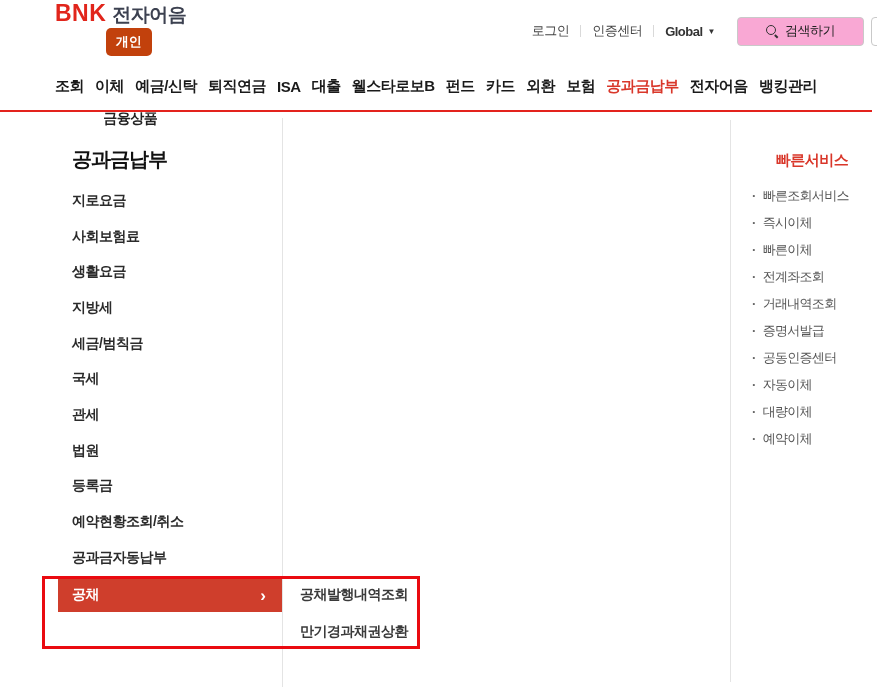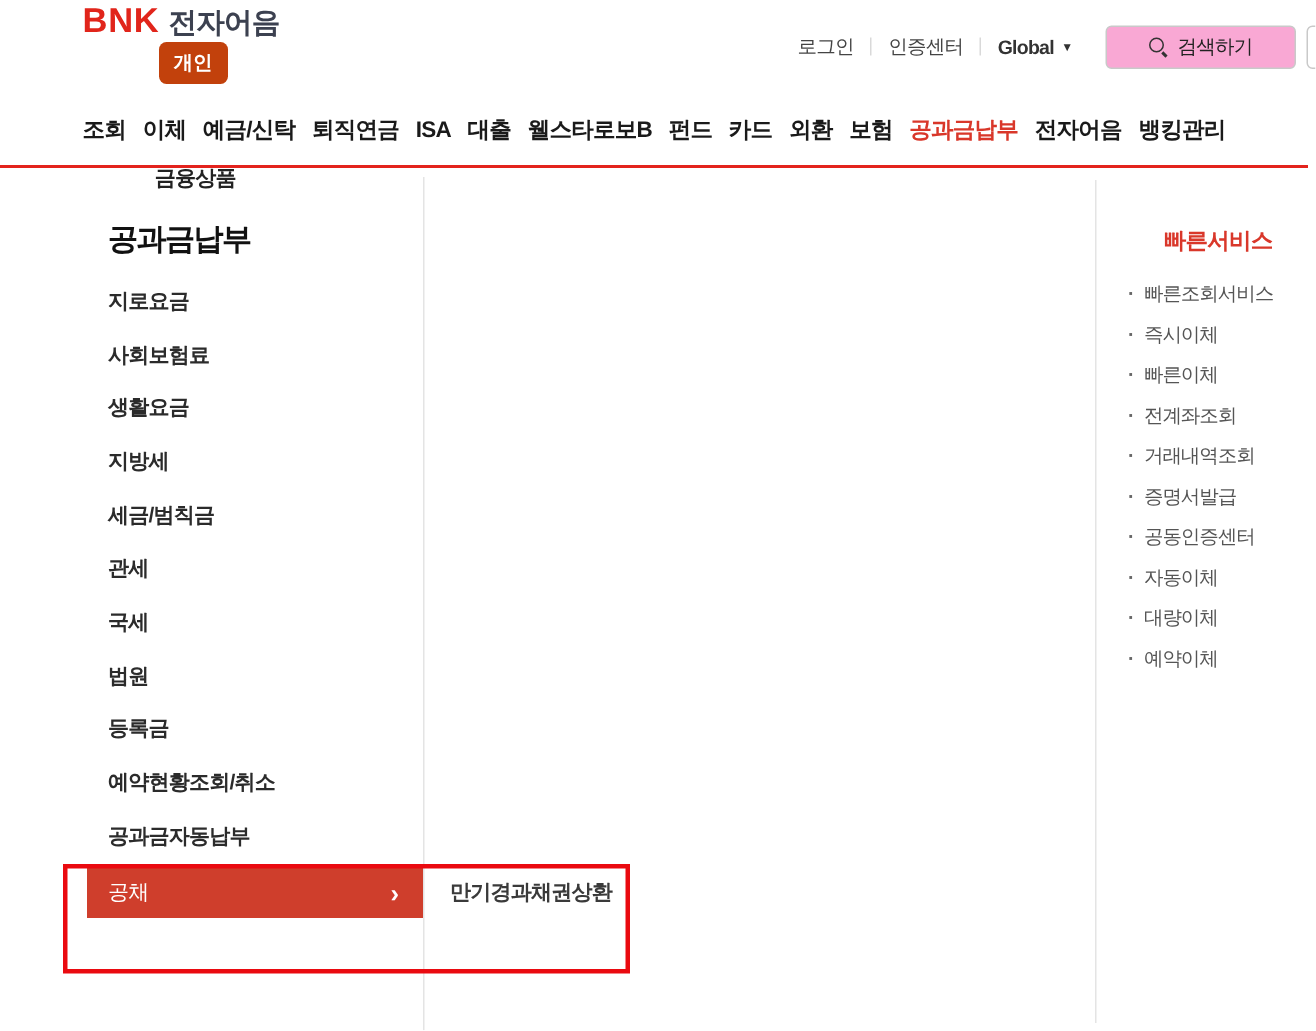--- a/index.html
+++ b/index.html
@@ -63,21 +63,21 @@
 
   .lnb-title { position:absolute; left:72px; top:32px; font-size:20px; font-weight:bold; color:#111; letter-spacing:-1px; }
   .lnb-list { position:absolute; left:72px; top:69px; list-style:none; }
   .lnb-item { height:35.7px; display:flex; align-items:center; font-size:14px; font-weight:bold; color:#2b2b2b; letter-spacing:-0.5px; cursor:pointer; }
 
   .lnb-active-bar {
     position:absolute; left:58px; top:464px; width:224px; height:34px;
     background:#cf3e2c; color:#fff; display:flex; align-items:center;
     padding:0 16px 0 14px; cursor:pointer; z-index:2;
   }
-  .lnb-active-bar .bar-label { font-size:14px; font-weight:normal; letter-spacing:-0.5px; flex:1; }
+  .lnb-active-bar .bar-label { font-size:14px; font-weight:bold; letter-spacing:-0.5px; flex:1; }
   .lnb-active-bar .chev { font-size:17px; line-height:1; font-weight:bold; }
 
   .submenu { position:absolute; left:300px; top:463px; z-index:2; }
   .submenu-item { display:flex; align-items:center; height:36.5px; font-size:14px; font-weight:bold; color:#3a3a3a; letter-spacing:-0.5px; cursor:pointer; text-decoration:none; }
 
   .annotation-box {
     position:absolute; left:42px; top:462px; width:378px; height:73px;
     border:3px solid #ea0a10; z-index:5; pointer-events:none;
   }
 
@@ -142,35 +142,36 @@
     <div class="v-divider right"></div>
 
     <aside>
       <h2 class="lnb-title">공과금납부</h2>
       <ul class="lnb-list">
         <li class="lnb-item">지로요금</li>
         <li class="lnb-item">사회보험료</li>
         <li class="lnb-item">생활요금</li>
         <li class="lnb-item">지방세</li>
         <li class="lnb-item">세금/범칙금</li>
+        <li class="lnb-item">국세</li>
         <li class="lnb-item">관세</li>
-        <li class="lnb-item">국세</li>
         <li class="lnb-item">법원</li>
         <li class="lnb-item">등록금</li>
         <li class="lnb-item">예약현황조회/취소</li>
         <li class="lnb-item">공과금자동납부</li>
       </ul>
     </aside>
 
     <div class="lnb-active-bar">
       <span class="bar-label">공채</span>
       <span class="chev">›</span>
     </div>
 
     <div class="submenu">
+      <a class="submenu-item">공채발행내역조회</a>
       <a class="submenu-item">만기경과채권상환</a>
     </div>
 
     <div class="annotation-box"></div>
 
     <aside class="quick">
       <h3 class="quick-title">빠른서비스</h3>
       <ul class="quick-list">
         <li class="quick-item">
             <span class="bullet">·</span>

